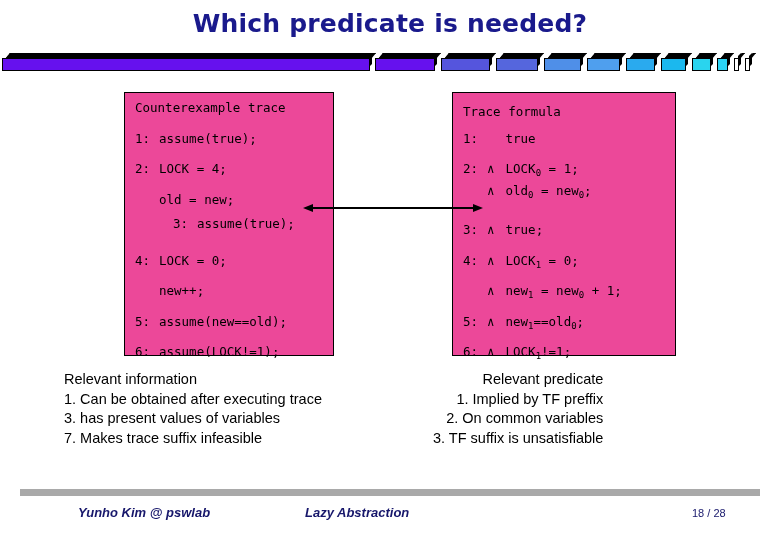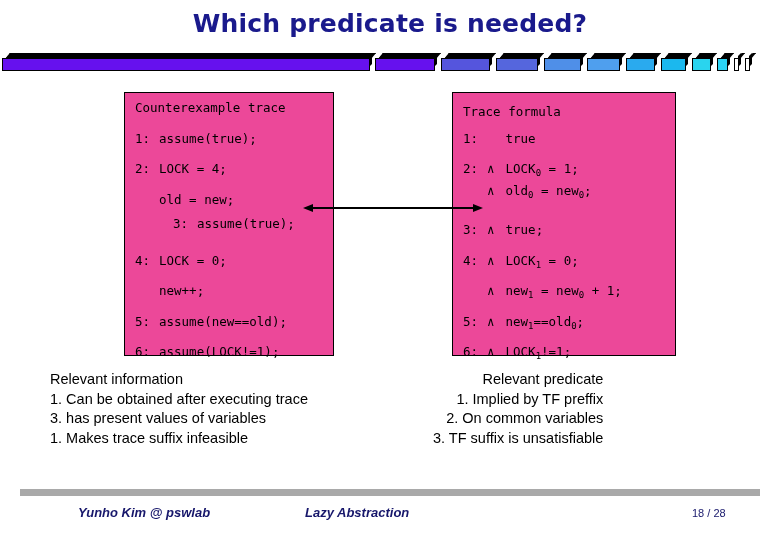--- a/index.html
+++ b/index.html
@@ -113,21 +113,21 @@
 
   
   .bullets {
     position: absolute;
     font-family: "Liberation Sans", sans-serif;
     font-size: 14.5px;
     color: #000000;
     line-height: 19.5px;
     white-space: nowrap;
   }
-  #bullets-left  { left: 50px;  top: 370px; }
+  #bullets-left  { left: 64px;  top: 370px; }
   #bullets-right { left: 433px; top: 370px; text-align: right; }
 
   
   #footer-rule {
     position: absolute;
     left: 20px;
     top: 489px;
     width: 740px;
     height: 7px;
     background: #a9a9a9;
@@ -201,21 +201,21 @@
 <svg id="link-arrow" viewBox="0 0 180 16">
   <line x1="8" y1="8" x2="172" y2="8" stroke="#000000" stroke-width="2"></line>
   <polygon points="0,8 10,4 10,12" fill="#000000"></polygon>
   <polygon points="180,8 170,4 170,12" fill="#000000"></polygon>
 </svg>
 
 <div id="bullets-left" class="bullets">
     <div>Relevant information</div>
     <div>1. Can be obtained after executing trace</div>
     <div>3. has present values of variables</div>
-    <div>1. Makes trace suffix infeasible</div>
+    <div>7. Makes trace suffix infeasible</div>
   </div>
 <div id="bullets-right" class="bullets">
     <div>Relevant predicate</div>
     <div>1. Implied by TF preffix</div>
     <div>2. On common variables</div>
     <div>3. TF suffix is unsatisfiable</div>
   </div>
 
 <div id="footer-rule"></div>
 <div id="footer-author" class="footer-text">Yunho Kim @ pswlab</div>

